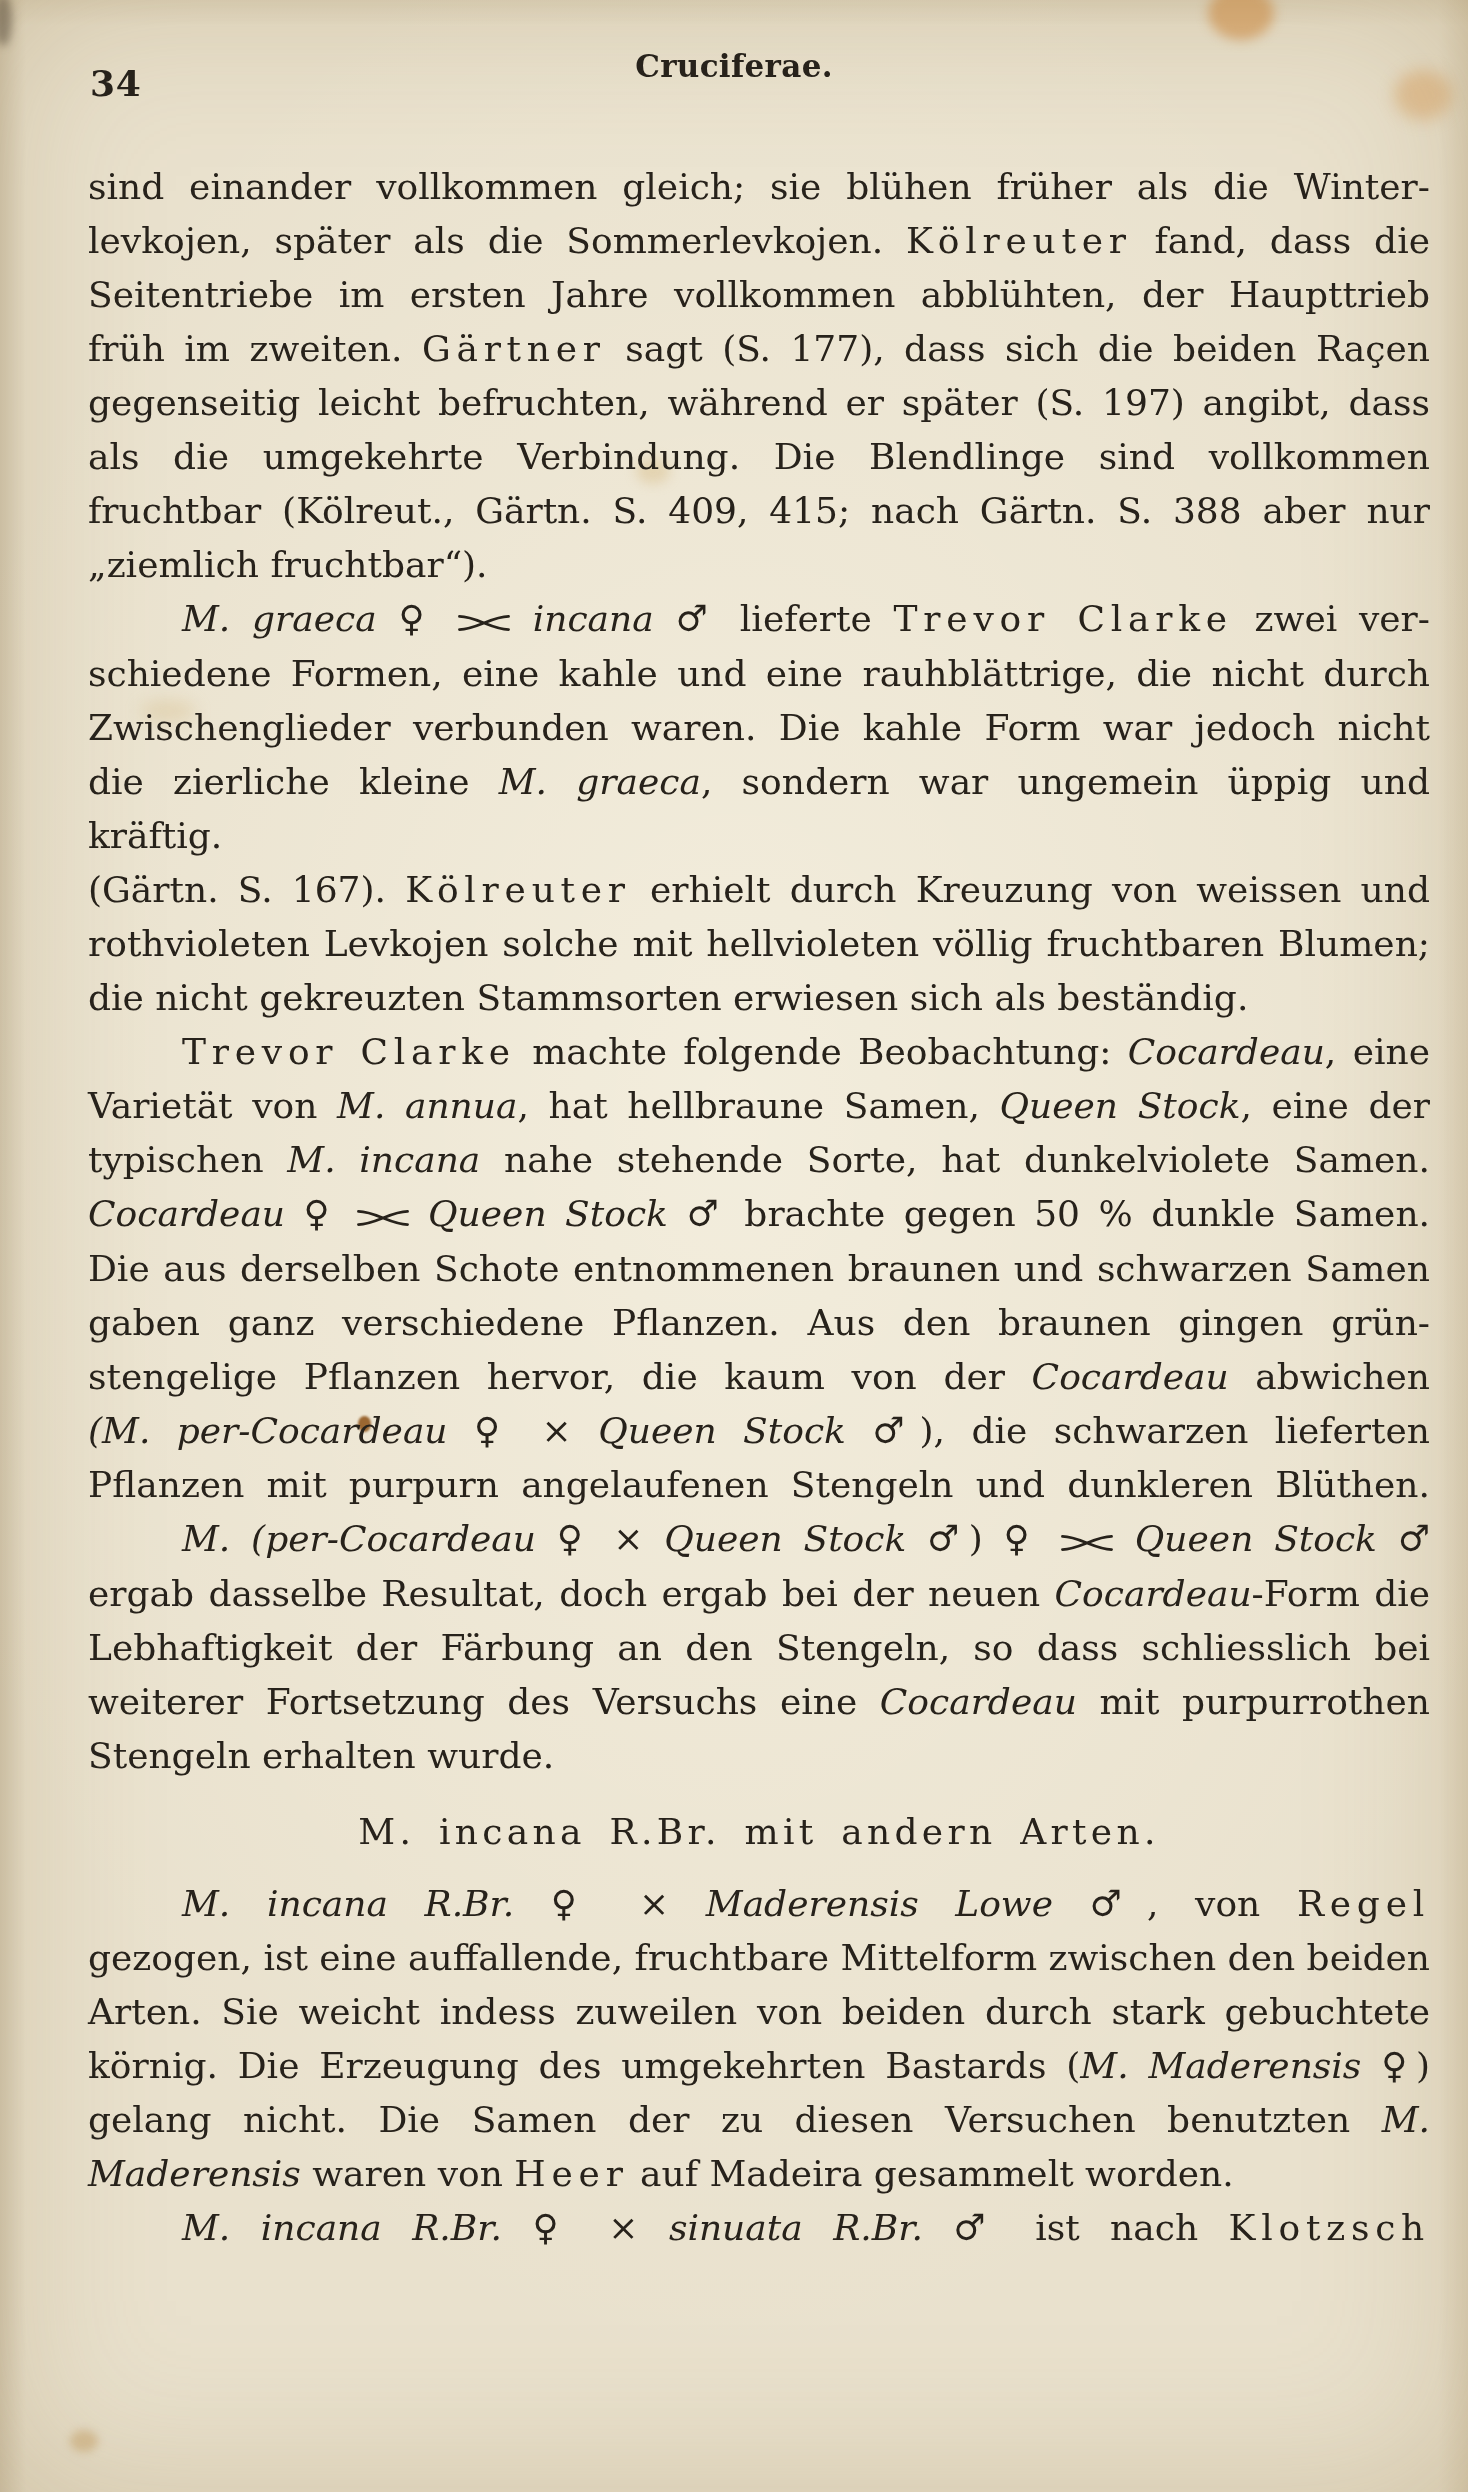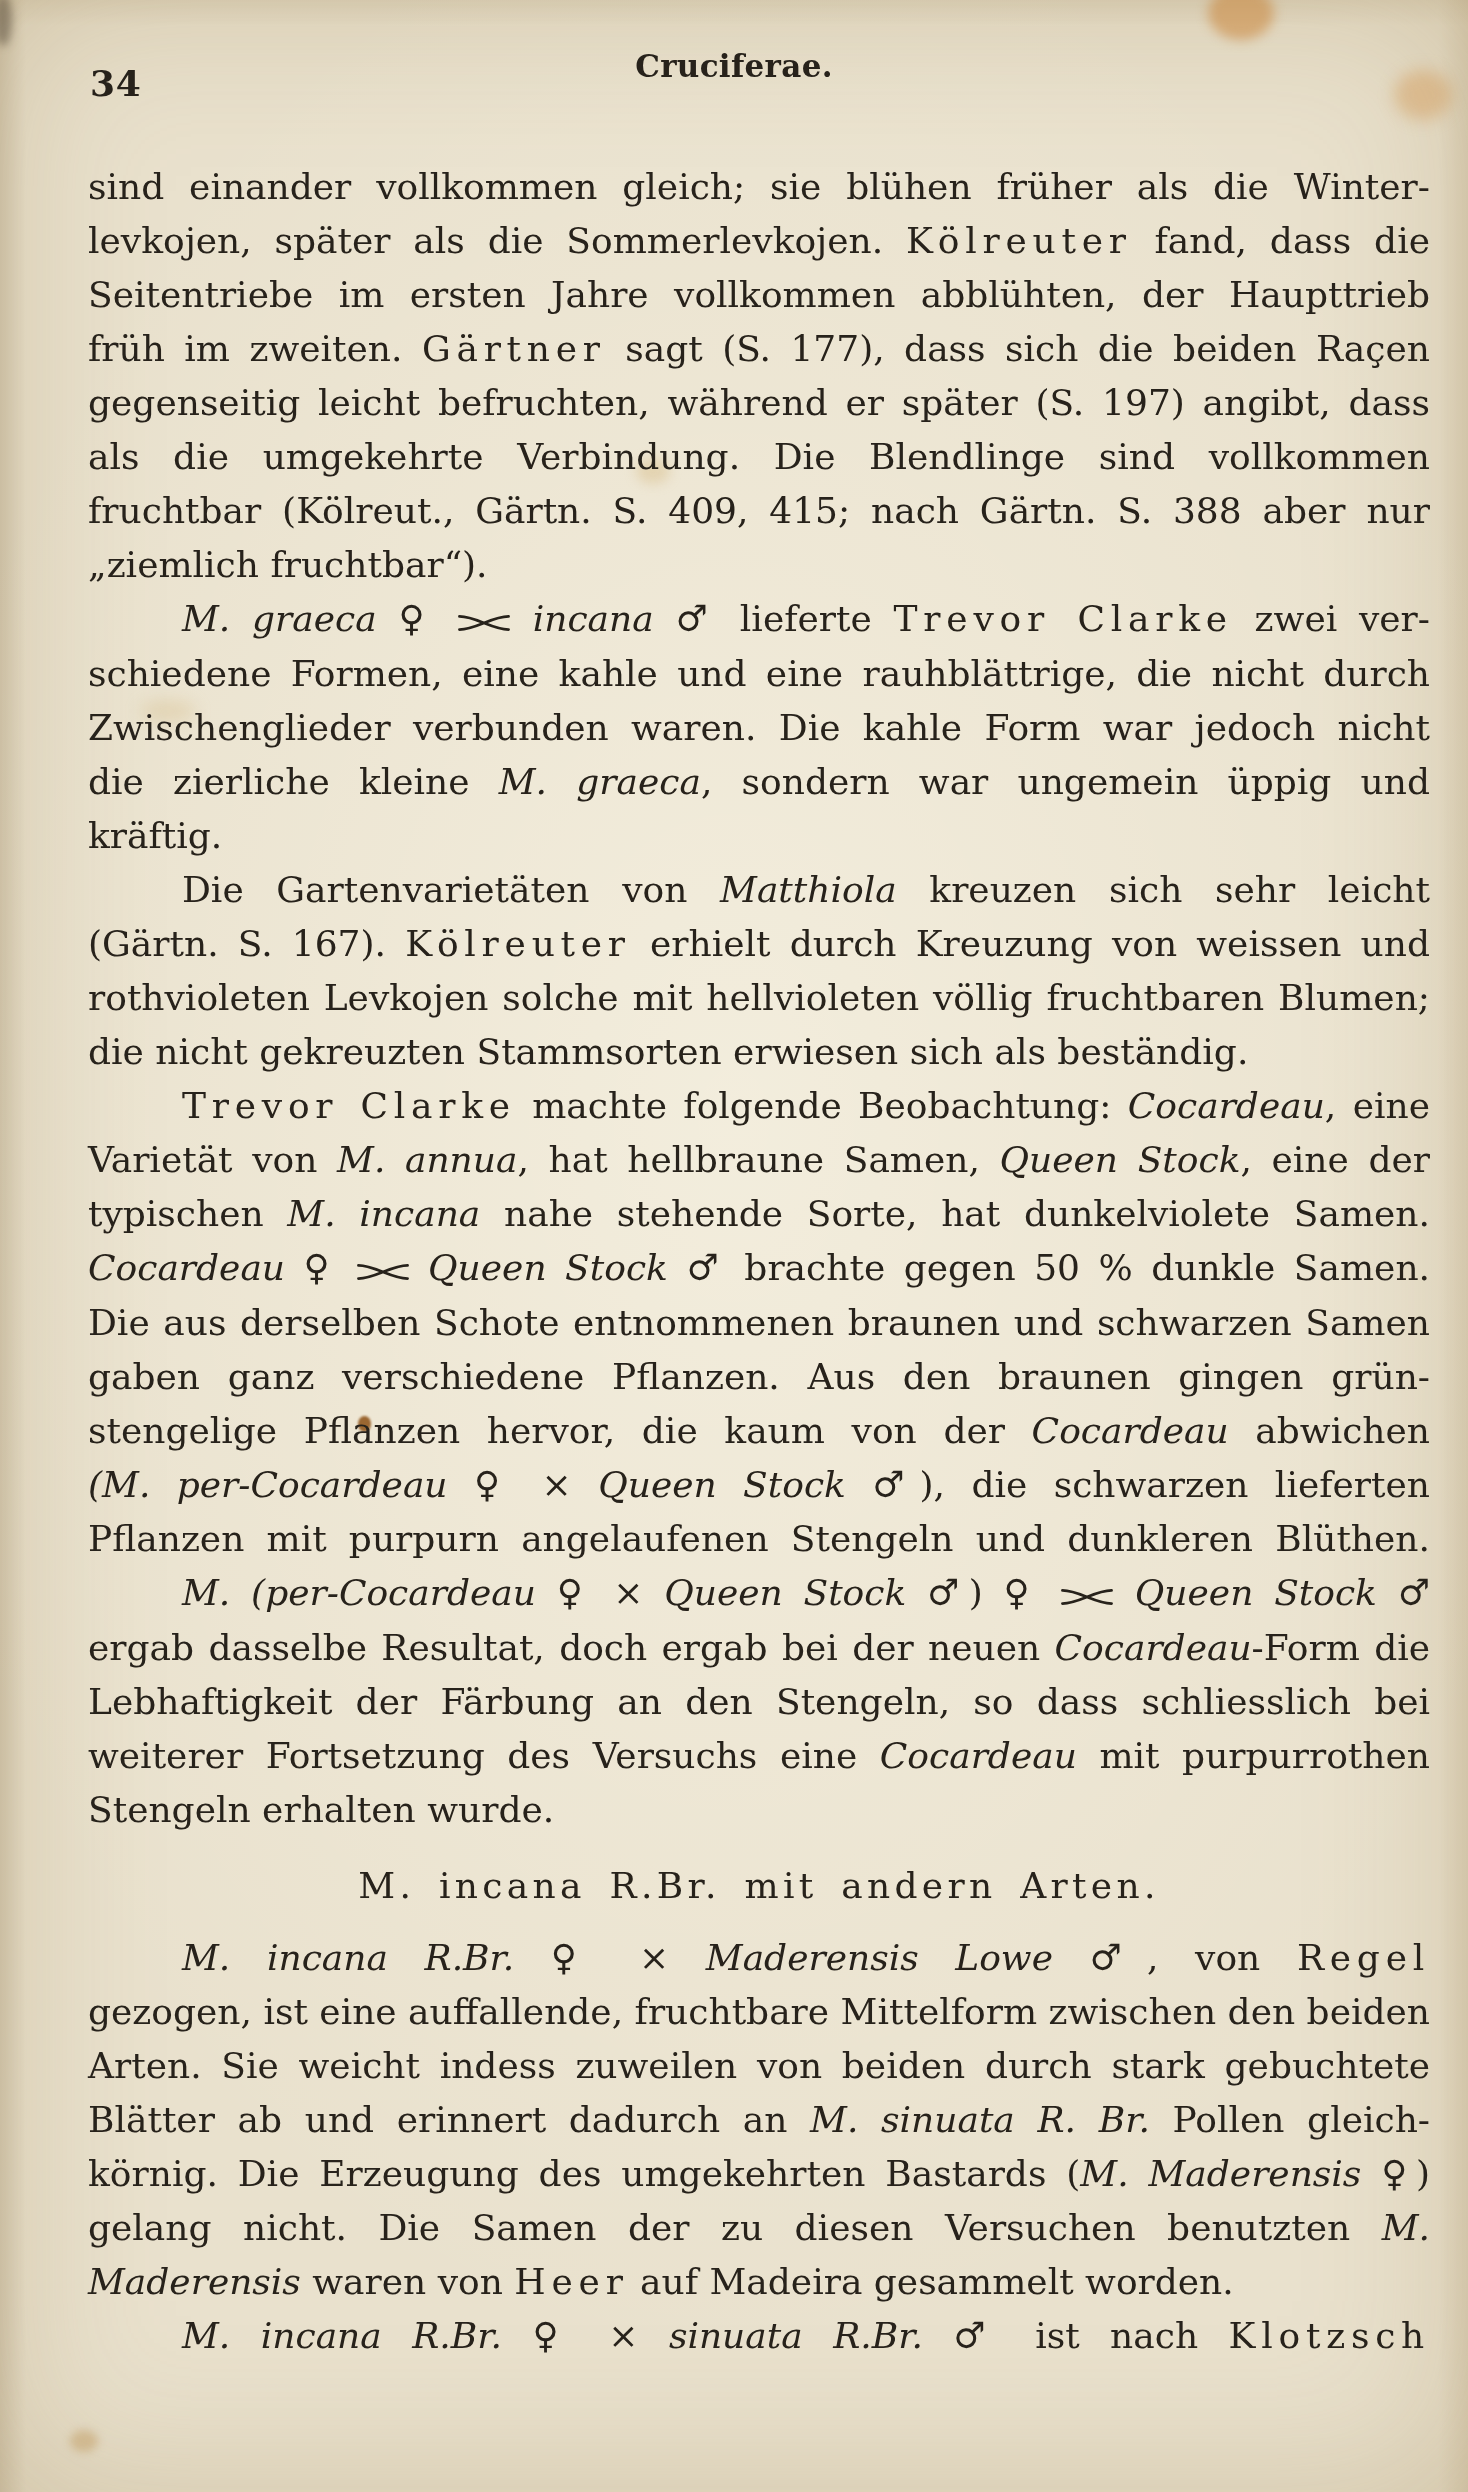--- a/index.html
+++ b/index.html
@@ -72,21 +72,20 @@
       <div class="line j"><span class="">als die umgekehrte Verbindung. Die Blendlinge sind vollkommen</span></div>
       <div class="line j"><span class="">fruchtbar (Kölreut., Gärtn. S. 409, 415; nach Gärtn. S. 388 aber nur</span></div>
       <div class="line"><span class="">„ziemlich fruchtbar“).</span></div>
       <div class="line j ind"><span class="i ">M. graeca</span><span class=""> ♀ </span><span class="hyb"><svg viewBox="0 0 64 22">
             <path d="M2,3 C22,3 42,19 62,19 M2,19 C22,19 42,3 62,3" fill="none" stroke="currentColor" stroke-width="3.4" stroke-linecap="round"></path>
           </svg></span><span class=""> </span><span class="i ">incana</span><span class=""> ♂ lieferte </span><span class="s">Trevor Clarke</span><span class=""> zwei ver-</span></div>
       <div class="line j"><span class="">schiedene Formen, eine kahle und eine rauhblättrige, die nicht durch</span></div>
       <div class="line j"><span class="">Zwischenglieder verbunden waren. Die kahle Form war jedoch nicht</span></div>
       <div class="line j"><span class="">die zierliche kleine </span><span class="i ">M. graeca</span><span class="">, sondern war ungemein üppig und</span></div>
       <div class="line"><span class="">kräftig.</span></div>
-      <div class="line j ind"><span class="">Die Gartenvarietäten von </span><span class="i ">Matthiola</span><span class=""> kreuzen sich sehr leicht</span></div>
       <div class="line j"><span class="">(Gärtn. S. 167). </span><span class="s">Kölreuter</span><span class=""> erhielt durch Kreuzung von weissen und</span></div>
       <div class="line j"><span class="">rothvioleten Levkojen solche mit hellvioleten völlig fruchtbaren Blumen;</span></div>
       <div class="line"><span class="">die nicht gekreuzten Stammsorten erwiesen sich als beständig.</span></div>
       <div class="line j ind"><span class="s">Trevor Clarke</span><span class=""> machte folgende Beobachtung: </span><span class="i ">Cocardeau</span><span class="">, eine</span></div>
       <div class="line j"><span class="">Varietät von </span><span class="i ">M. annua</span><span class="">, hat hellbraune Samen, </span><span class="i ">Queen Stock</span><span class="">, eine der</span></div>
       <div class="line j"><span class="">typischen </span><span class="i ">M. incana</span><span class=""> nahe stehende Sorte, hat dunkelviolete Samen.</span></div>
       <div class="line j"><span class="i ">Cocardeau</span><span class=""> ♀ </span><span class="hyb"><svg viewBox="0 0 64 22">
             <path d="M2,3 C22,3 42,19 62,19 M2,19 C22,19 42,3 62,3" fill="none" stroke="currentColor" stroke-width="3.4" stroke-linecap="round"></path>
           </svg></span><span class=""> </span><span class="i ">Queen Stock</span><span class=""> ♂ brachte gegen 50 % dunkle Samen.</span></div>
       <div class="line j"><span class="">Die aus derselben Schote entnommenen braunen und schwarzen Samen</span></div>
@@ -98,19 +97,18 @@
             <path d="M2,3 C22,3 42,19 62,19 M2,19 C22,19 42,3 62,3" fill="none" stroke="currentColor" stroke-width="3.4" stroke-linecap="round"></path>
           </svg></span><span class=""> </span><span class="i ">Queen Stock</span><span class=""> ♂</span></div>
       <div class="line j"><span class="">ergab dasselbe Resultat, doch ergab bei der neuen </span><span class="i ">Cocardeau</span><span class="">-Form die</span></div>
       <div class="line j"><span class="">Lebhaftigkeit der Färbung an den Stengeln, so dass schliesslich bei</span></div>
       <div class="line j"><span class="">weiterer Fortsetzung des Versuchs eine </span><span class="i ">Cocardeau</span><span class=""> mit purpurrothen</span></div>
       <div class="line"><span class="">Stengeln erhalten wurde.</span></div>
       <div class="line h"><span class="">M. incana R.Br. mit andern Arten.</span></div>
       <div class="line j ind"><span class="i ">M. incana R.Br.</span><span class=""> ♀ × </span><span class="i ">Maderensis Lowe</span><span class=""> ♂, von </span><span class="s">Regel</span></div>
       <div class="line j"><span class="">gezogen, ist eine auffallende, fruchtbare Mittelform zwischen den beiden</span></div>
       <div class="line j"><span class="">Arten. Sie weicht indess zuweilen von beiden durch stark gebuchtete</span></div>
-      <div class="line j"><span class="">Blätter ab und erinnert dadurch an </span><span class="i ">M. sinuata R. Br.</span><span class=""> Pollen gleich-</span></div>
       <div class="line j"><span class="">körnig. Die Erzeugung des umgekehrten Bastards (</span><span class="i ">M. Maderensis</span><span class=""> ♀)</span></div>
       <div class="line j"><span class="">gelang nicht. Die Samen der zu diesen Versuchen benutzten </span><span class="i ">M.</span></div>
       <div class="line"><span class="i ">Maderensis</span><span class=""> waren von </span><span class="s">Heer</span><span class=""> auf Madeira gesammelt worden.</span></div>
       <div class="line j ind"><span class="i ">M. incana R.Br.</span><span class=""> ♀ × </span><span class="i ">sinuata R.Br.</span><span class=""> ♂ ist nach </span><span class="s">Klotzsch</span></div>
     </div>
 </div>
 
 </body></html>

